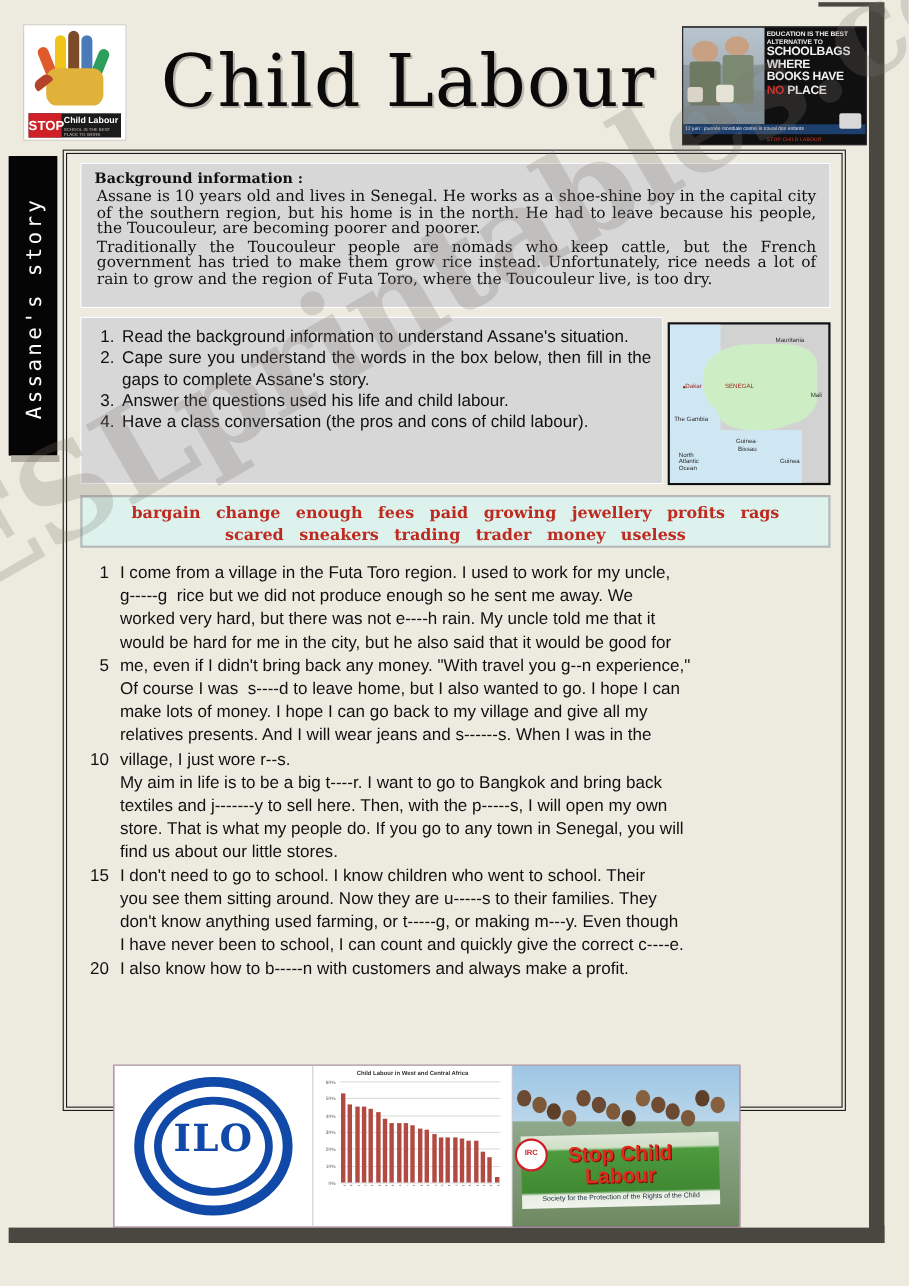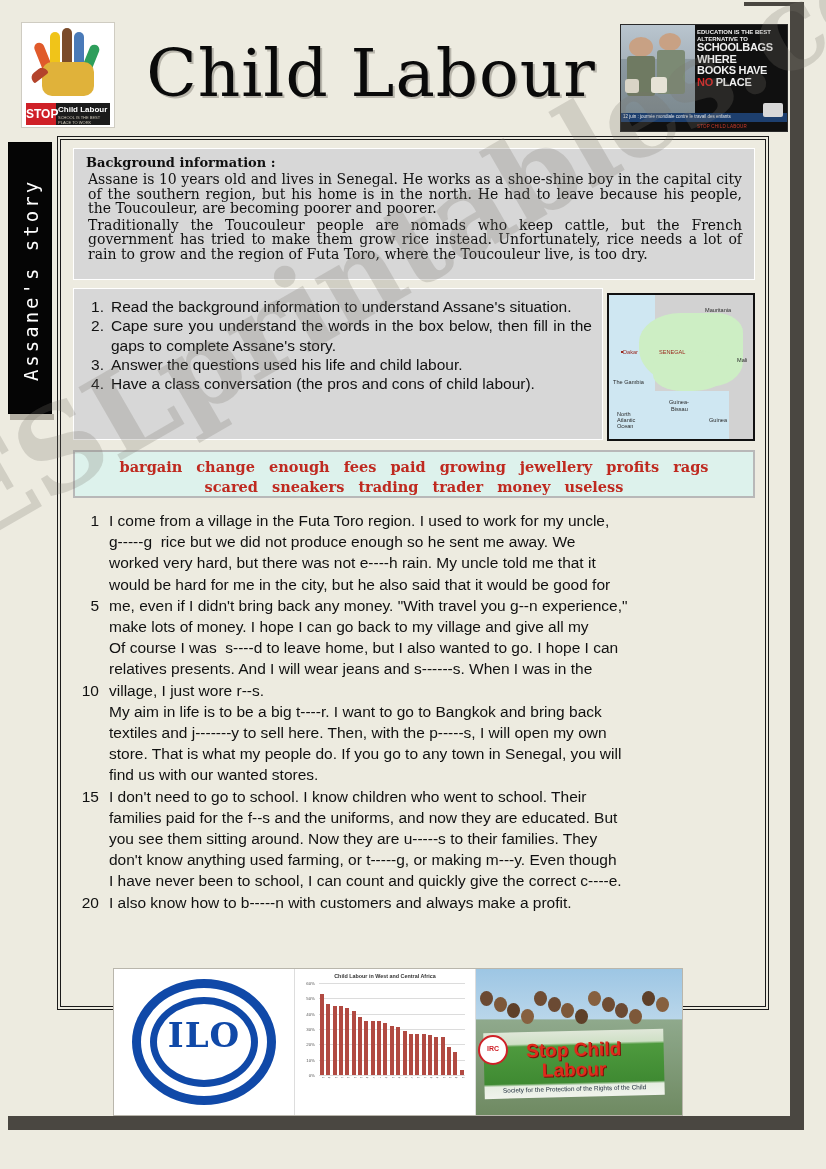--- a/index.html
+++ b/index.html
@@ -107,21 +107,21 @@
   }
   .wordbank .w{margin:0 7px;}
 
   
   .story{position:absolute;left:12px;top:370px;width:682px;height:440px;}
   .srow{display:flex;align-items:flex-start;}
   .snum{width:26px;flex:0 0 26px;text-align:right;padding-right:10px;font-size:15.5px;line-height:21.2px;color:#111;font-family:"Liberation Sans",sans-serif;}
   .stext{flex:1;font-size:15.5px;line-height:21.2px;color:#111;font-family:"Liberation Sans",sans-serif;white-space:pre;}
 
   
-  .imgrow{position:absolute;left:52px;top:828px;width:570px;height:148px;border:1px solid #b9b6ac;box-sizing:border-box;background:#701a75;display:flex;}
+  .imgrow{position:absolute;left:42px;top:828px;width:570px;height:148px;border:1px solid #b9b6ac;box-sizing:border-box;background:#701a75;display:flex;}
   .ilo{width:180px;height:146px;background:#fff;position:relative;flex:0 0 180px;}
   .ilo-wreath{position:absolute;left:18px;top:10px;width:144px;height:126px;border:9px solid #1049a8;border-radius:50%;box-sizing:border-box;}
   .ilo-gear{position:absolute;left:36px;top:28px;width:108px;height:90px;border:7px solid #1049a8;border-radius:50%;box-sizing:border-box;}
   .ilo-text{position:absolute;left:0;top:46px;width:180px;text-align:center;color:#1049a8;font-family:"DejaVu Serif",serif;font-size:34px;font-weight:bold;letter-spacing:1px;}
 
   .chart{flex:0 0 180px;width:180px;height:146px;background:#fff;position:relative;border-left:1px solid #ddd;border-right:1px solid #ddd;}
   .chart-title{position:absolute;left:0;top:4px;width:180px;text-align:center;font-size:5.4px;font-weight:bold;color:#333;font-family:"Liberation Sans",sans-serif;}
   .chart-plot{position:absolute;left:24px;top:14px;width:146px;height:92px;}
   .grid-line{position:absolute;left:0;width:146px;height:1px;background:#dcdcdc;}
   .ytick{position:absolute;left:-22px;width:18px;text-align:right;font-size:4.4px;color:#555;font-family:"Liberation Sans",sans-serif;}
@@ -279,25 +279,25 @@
           <div class="srow">
             <div class="snum"></div>
             <div class="stext">would be hard for me in the city, but he also said that it would be good for</div>
           </div>
           <div class="srow">
             <div class="snum">5</div>
             <div class="stext">me, even if I didn't bring back any money. "With travel you g--n experience,"</div>
           </div>
           <div class="srow">
             <div class="snum"></div>
+            <div class="stext">Of course I was  s----d to leave home, but I also wanted to go. I hope I can</div>
+          </div>
+          <div class="srow">
+            <div class="snum"></div>
             <div class="stext">make lots of money. I hope I can go back to my village and give all my</div>
-          </div>
-          <div class="srow">
-            <div class="snum"></div>
-            <div class="stext">Of course I was  s----d to leave home, but I also wanted to go. I hope I can</div>
           </div>
           <div class="srow">
             <div class="snum"></div>
             <div class="stext">relatives presents. And I will wear jeans and s------s. When I was in the</div>
           </div>
           <div class="srow">
             <div class="snum">10</div>
             <div class="stext">village, I just wore r--s.</div>
           </div>
           <div class="srow">
@@ -307,29 +307,25 @@
           <div class="srow">
             <div class="snum"></div>
             <div class="stext">textiles and j-------y to sell here. Then, with the p-----s, I will open my own</div>
           </div>
           <div class="srow">
             <div class="snum"></div>
             <div class="stext">store. That is what my people do. If you go to any town in Senegal, you will</div>
           </div>
           <div class="srow">
             <div class="snum"></div>
-            <div class="stext">find us with our wanted stores.</div>
+            <div class="stext">find us about our little stores.</div>
           </div>
           <div class="srow">
             <div class="snum">15</div>
             <div class="stext">I don't need to go to school. I know children who went to school. Their</div>
-          </div>
-          <div class="srow">
-            <div class="snum"></div>
-            <div class="stext">families paid for the f--s and the uniforms, and now they are educated. But</div>
           </div>
           <div class="srow">
             <div class="snum"></div>
             <div class="stext">you see them sitting around. Now they are u-----s to their families. They</div>
           </div>
           <div class="srow">
             <div class="snum"></div>
             <div class="stext">don't know anything used farming, or t-----g, or making m---y. Even though</div>
           </div>
           <div class="srow">

